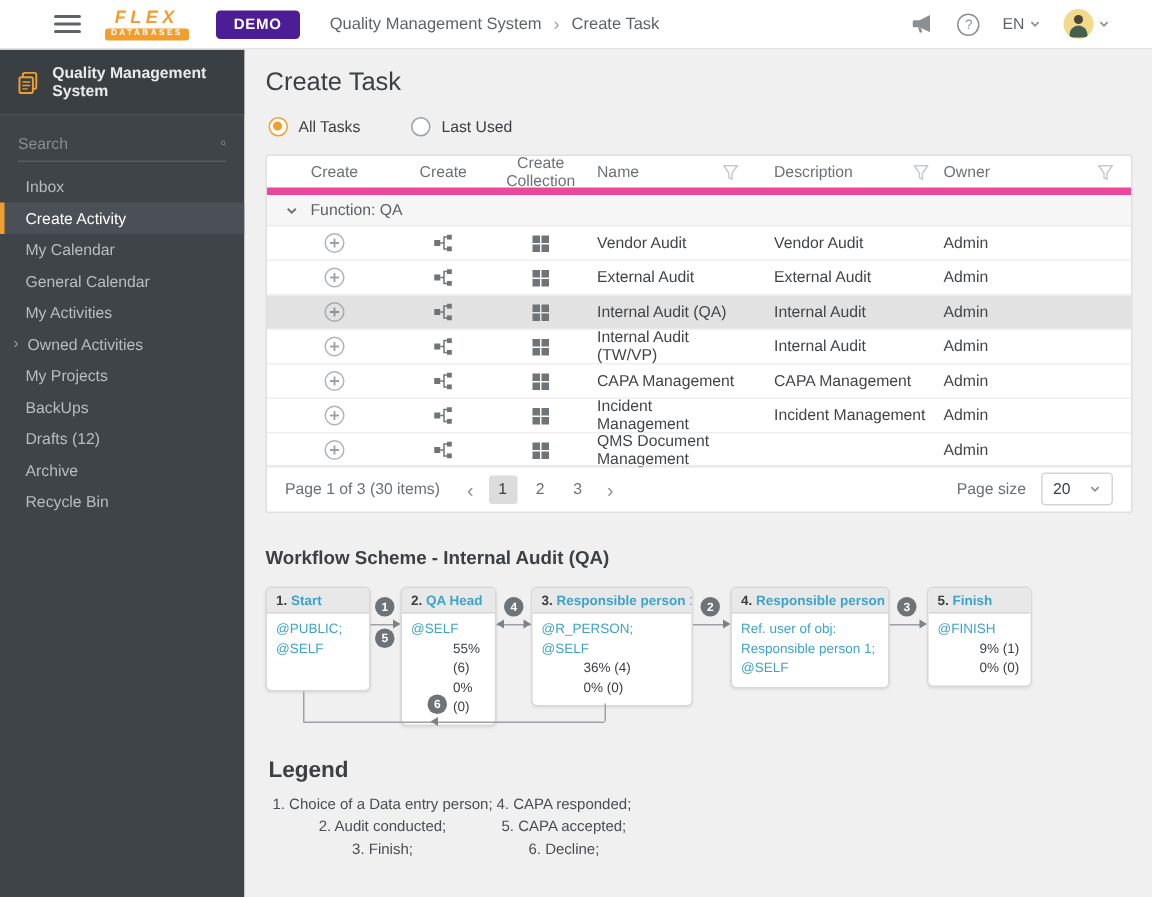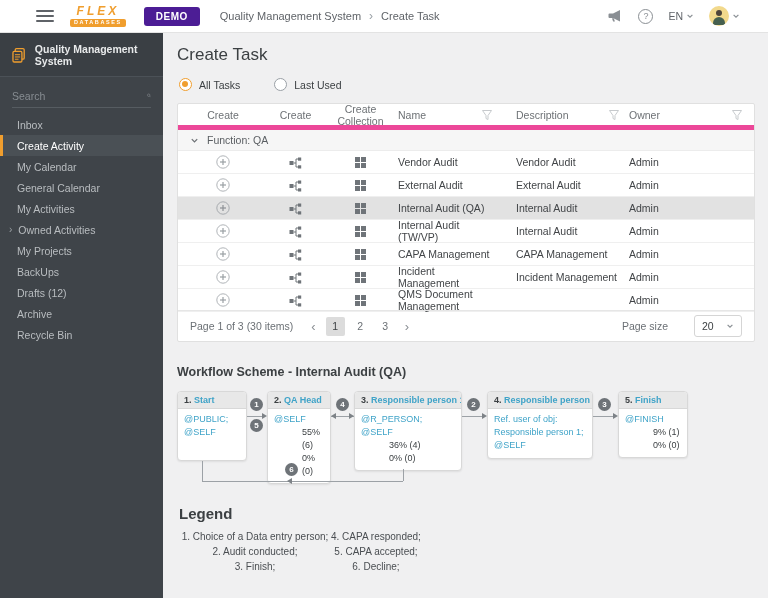--- a/index.html
+++ b/index.html
@@ -71,21 +71,21 @@
   .plus-circle, .scheme-ic, .grid-ic { display:inline-block; vertical-align:middle; cursor:pointer; }
   .grid-ic { width:11px; height:11px; display:inline-grid; grid-template-columns:5px 5px; grid-template-rows:5px 5px; gap:1px; }
   .grid-ic i { background:#6f7479; }
 
   .pagebar { position:absolute; left:0; right:0; bottom:0; height:31px; border-top:1px solid #e6e6e6;
     display:flex; align-items:center; padding:0 12px; color:#6b7075; font-size:10.5px; }
   .pg-nav { display:flex; align-items:center; gap:6px; margin-left:14px; }
   .pg-arrow { color:#8a8f94; font-size:13px; padding:0 4px; cursor:pointer; }
   .pg-num { width:19px; height:19px; display:flex; align-items:center; justify-content:center; border-radius:2px; cursor:pointer; }
   .pg-num.cur { background:#dcdcdc; color:#3c4043; }
-  .pg-right { margin-left:auto; display:flex; align-items:center; gap:26px; }
+  .pg-right { margin-left:auto; display:flex; align-items:center; gap:10px; }
   .pg-size { width:48px; height:22px; border:1px solid #d5d5d5; border-radius:3px; background:#fff;
     display:flex; align-items:center; justify-content:space-between; padding:0 7px; cursor:pointer; color:#3c4043; }
 
   
   .wf-title { position:absolute; left:14px; top:332px; font-size:12.5px; font-weight:bold; color:#3c4043; }
   .wf { position:absolute; left:14px; top:356px; width:560px; height:110px; }
   .wf-box { position:absolute; top:2px; background:#fff; border:1px solid #d8d8d8; border-radius:4px;
     box-shadow:0 1px 2px rgba(0,0,0,.08); overflow:hidden; }
   .wf-head { background:#e8e8e8; border-bottom:1px solid #d8d8d8; font-size:9px; font-weight:bold;
     padding:3px 6px; color:#3c4043; white-space:nowrap; }

